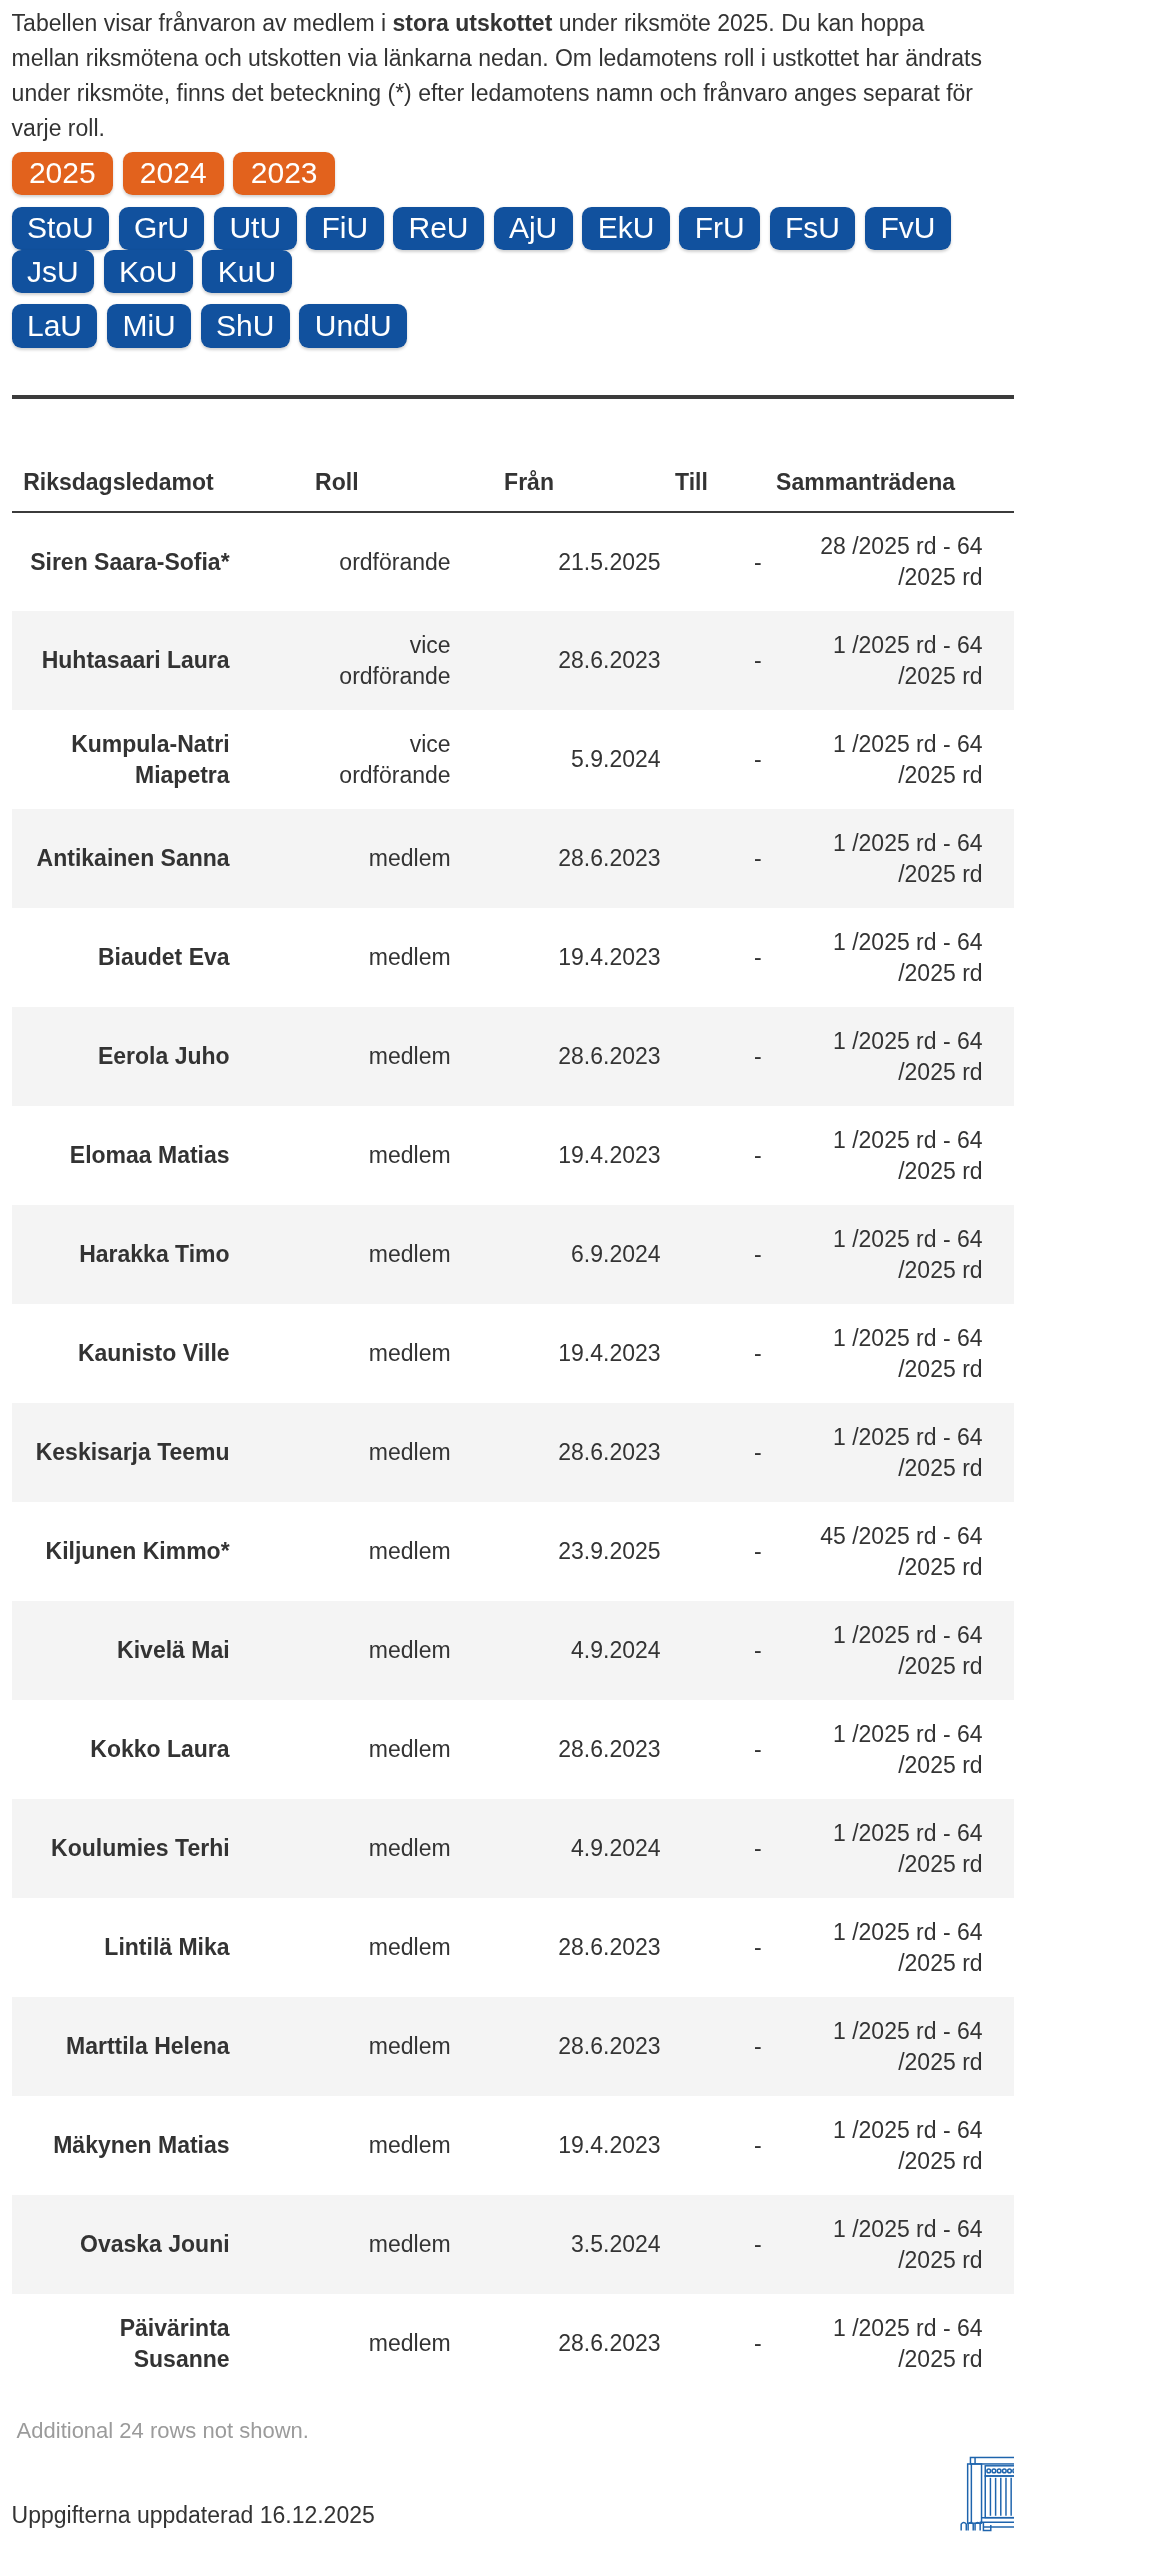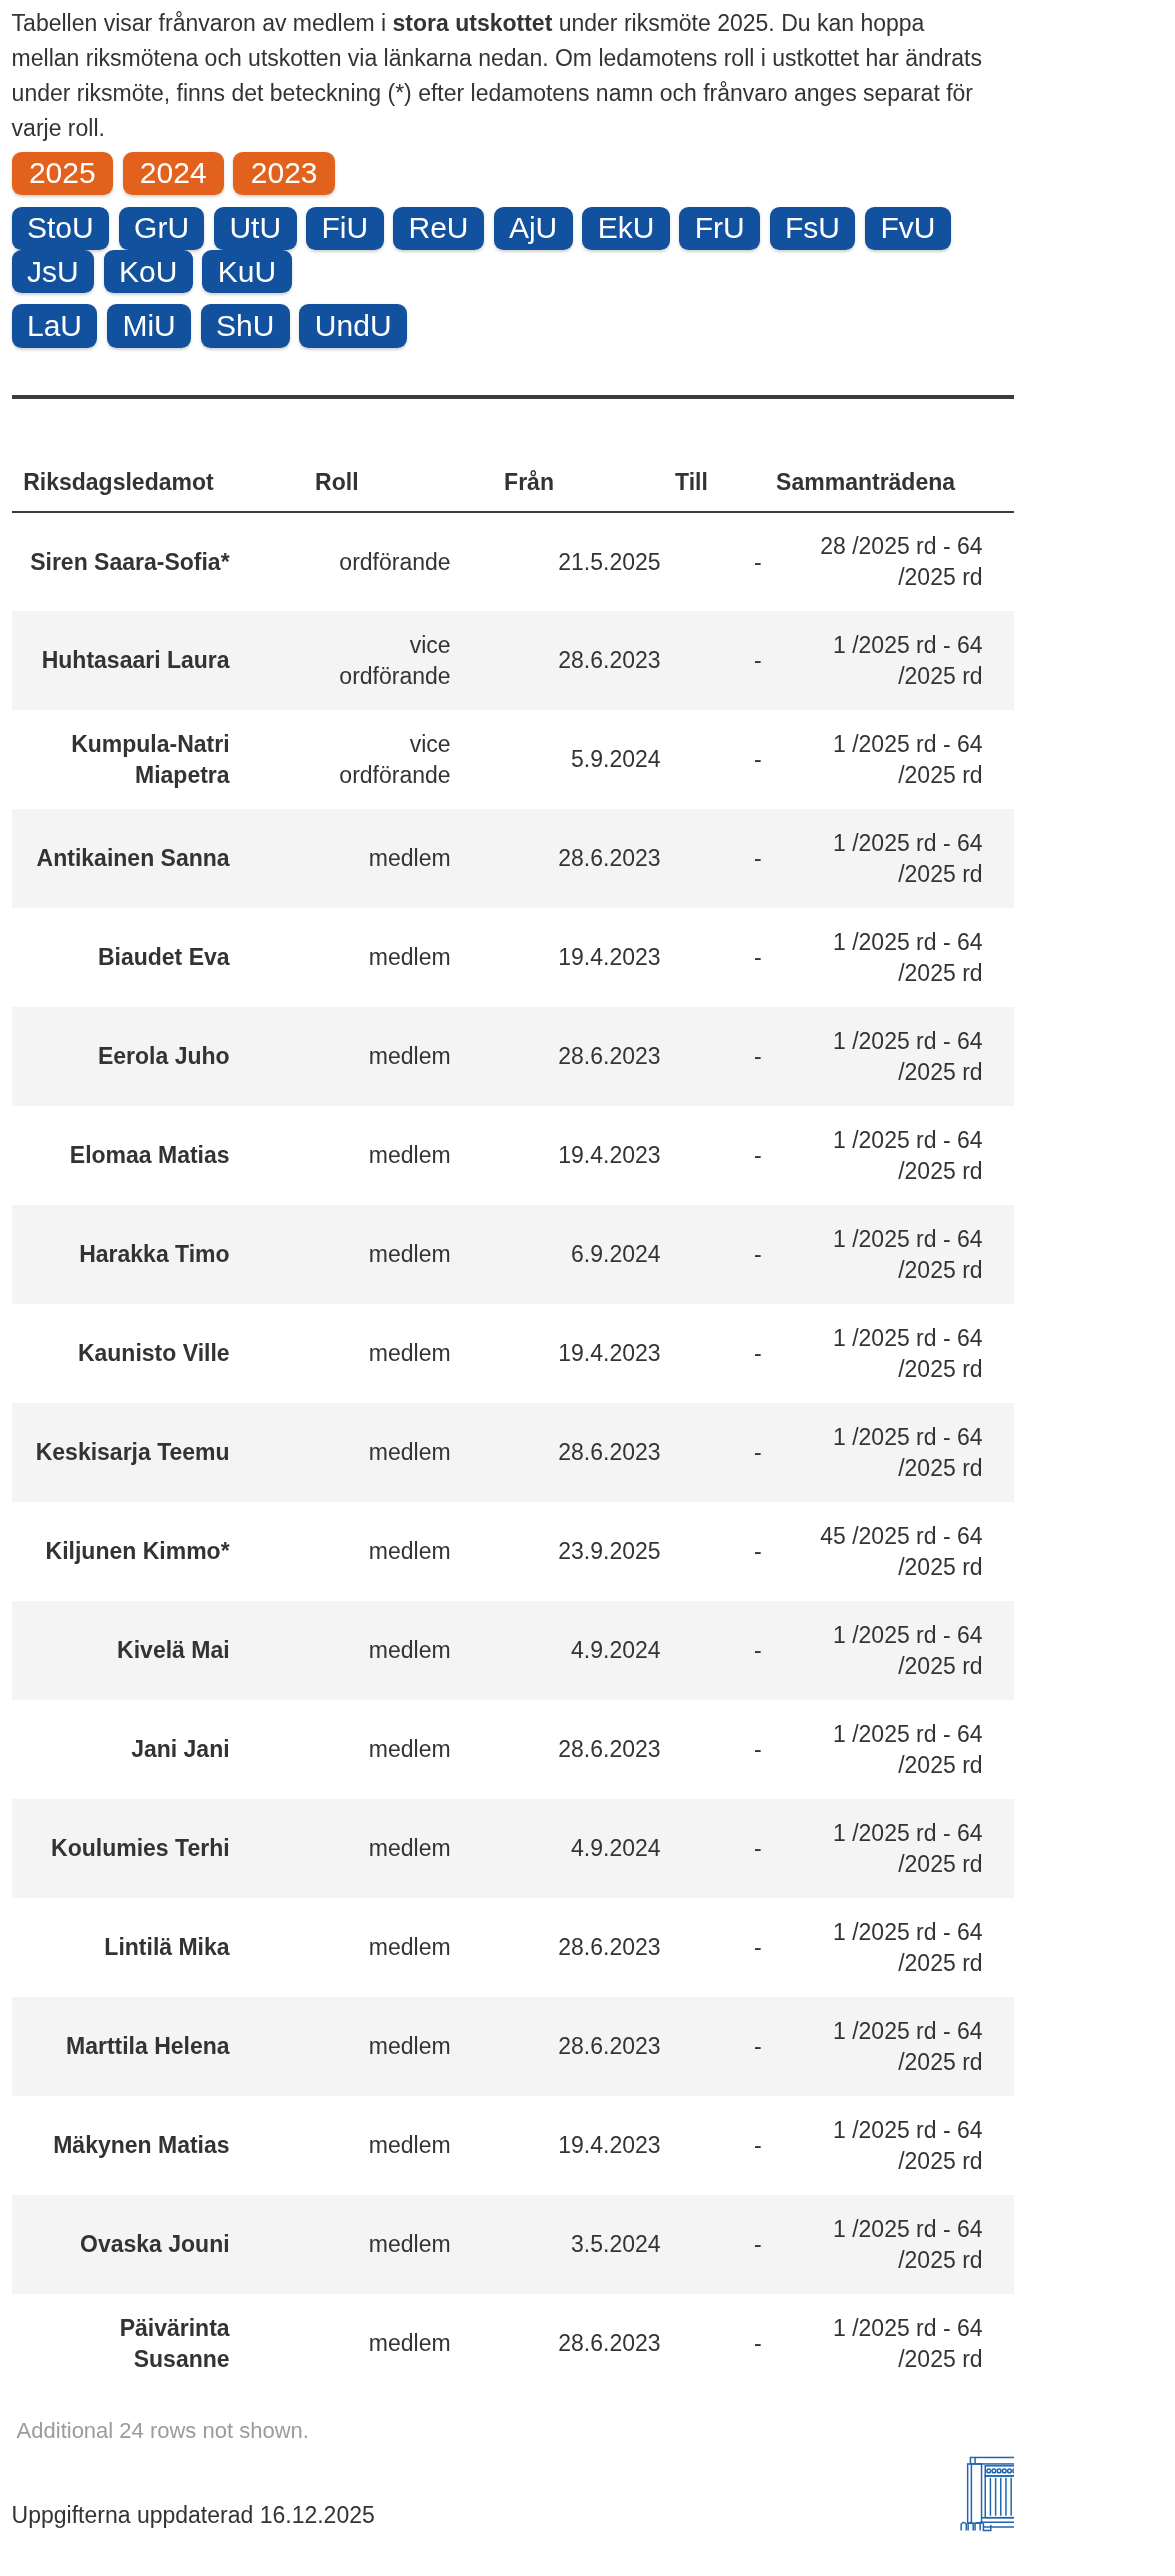--- a/index.html
+++ b/index.html
@@ -179,21 +179,21 @@
             </tr>
             <tr>
               <td class="c-member">Kivelä Mai</td>
               <td class="c-role">medlem</td>
               <td class="c-from">4.9.2024</td>
               <td class="c-to">-</td>
               <td class="c-meet">1 /2025 rd - 64 /2025 rd</td>
               <td class="c-abs"></td>
             </tr>
             <tr>
-              <td class="c-member">Jani Jani</td>
+              <td class="c-member">Kokko Laura</td>
               <td class="c-role">medlem</td>
               <td class="c-from">28.6.2023</td>
               <td class="c-to">-</td>
               <td class="c-meet">1 /2025 rd - 64 /2025 rd</td>
               <td class="c-abs"></td>
             </tr>
             <tr>
               <td class="c-member">Koulumies Terhi</td>
               <td class="c-role">medlem</td>
               <td class="c-from">4.9.2024</td>

